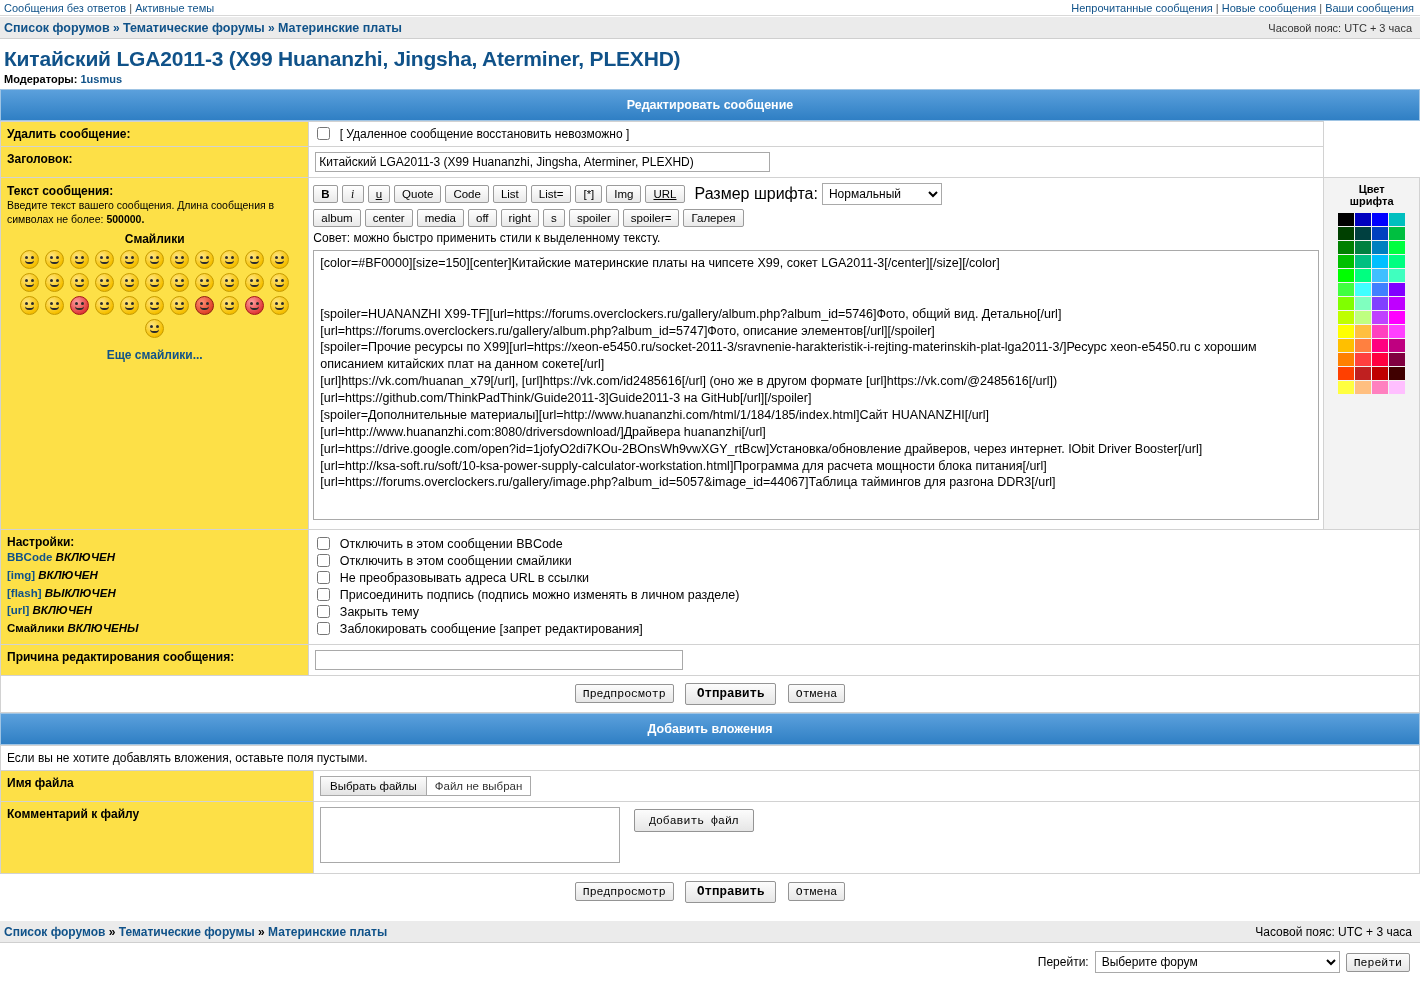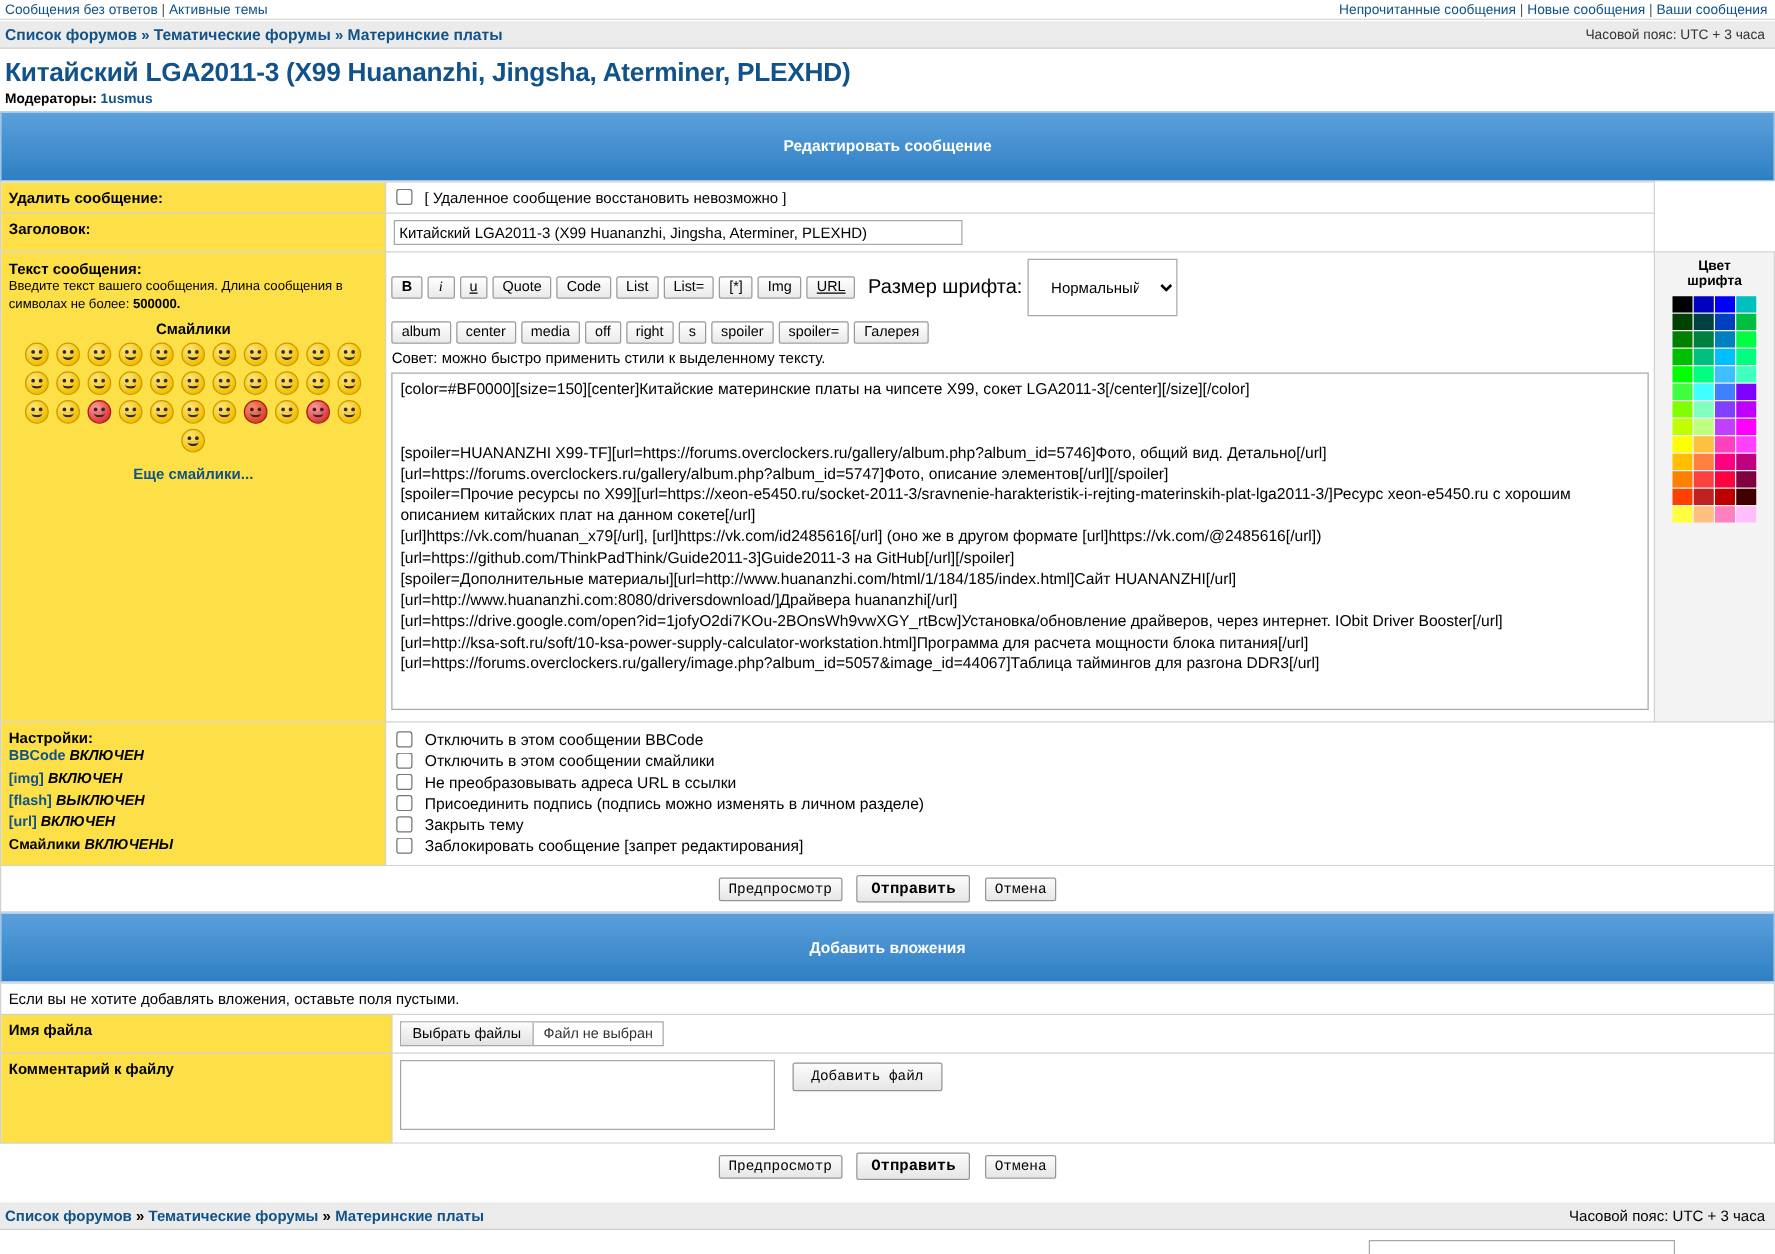--- a/index.html
+++ b/index.html
@@ -56,21 +56,21 @@
   .mods a { color: #105289; }
 
   
   .panelbar {
     background: #4c93d4;
     background: linear-gradient(#5ba0dc, #2f7fc4);
     color: #ffffff;
     font-weight: bold;
     text-align: center;
     font-size: 12.5px;
-    padding: 20px 0;
+    padding: 8px 0;
     border: 1px solid #9fc4e4;
   }
   .table {
     width: 100%;
     border-collapse: collapse;
   }
   .table td {
     border: 1px solid #d2d2d2;
     vertical-align: top;
     padding: 5px 6px;
@@ -118,21 +118,21 @@
   }
   .bbbtn.bold { font-weight: bold; }
   .bbbtn.ital { font-style: italic; font-family: "Liberation Serif", serif; }
   .bbbtn.und { text-decoration: underline; }
   .bbbtn.urlb { text-decoration: underline; }
   .fontsizelabel { font-size: 16px; margin-left: 6px; }
   select {
     font-family: "Liberation Sans", sans-serif;
     font-size: 12px;
     border: 1px solid #a9a9a9;
-    padding: 14px;
+    padding: 2px;
     background: #fff;
   }
   .tip { font-size: 12px; margin: 3px 0 5px 0; }
 
   .tawrap { position: relative; }
   textarea.msg {
     width: 1006px;
     height: 270px;
     font-family: "Liberation Sans", sans-serif;
     font-size: 12.5px;
@@ -566,20 +566,28 @@
         <input type="checkbox" style="">
         <span>Закрыть тему</span>
       </div>
       <div class="optrow">
         <input type="checkbox" style="">
         <span>Заблокировать сообщение [запрет редактирования]</span>
       </div>
     </td>
   </tr>
 
+  <tr>
+    <td class="lab">
+      <span>Причина редактирования сообщения:</span>
+    </td>
+    <td class="val" colspan="2">
+      <input type="text" style="width: 368px;" value="">
+    </td>
+  </tr>
 </tbody>
   </table>
 
 <div class="centerbtns" style="border-left:1px solid #d2d2d2;border-right:1px solid #d2d2d2;border-bottom:1px solid #d2d2d2;">
   <button class="btnstyle">Предпросмотр</button>
   <button class="btnstyle strong">Отправить</button>
   <button class="btnstyle">Отмена</button>
 </div>
 
 <div class="panelbar">Добавить вложения</div>

